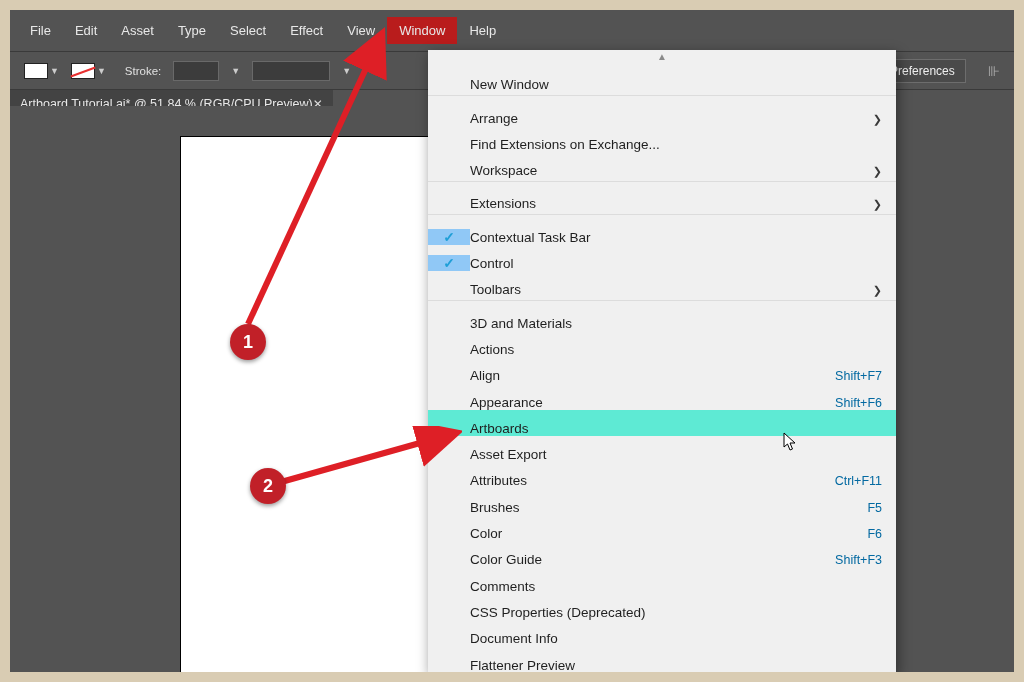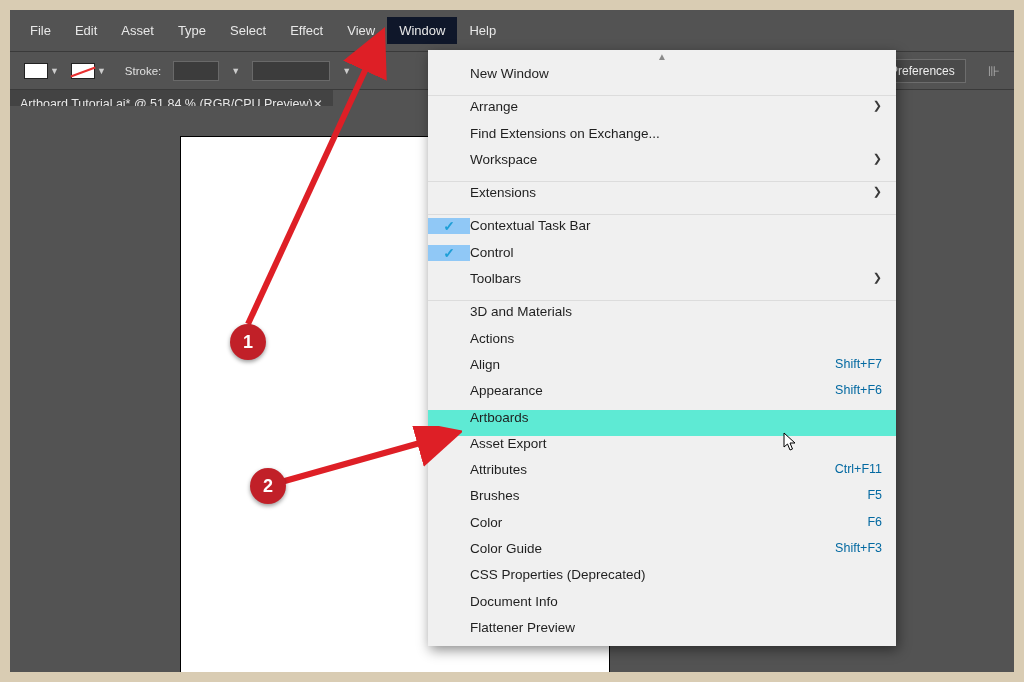--- a/index.html
+++ b/index.html
@@ -24,21 +24,21 @@
       padding: 0 8px;
       border-bottom: 1px solid #3a3a3a;
     }
     .menubar-item {
       color: #e8e8e8;
       font-size: 13px;
       padding: 6px 12px;
       cursor: pointer;
     }
     .menubar-item.active {
-      background: #0f172a;
+      background: #b91c1c;
     }
     
     .controlbar {
       height: 38px;
       background: #535353;
       border-bottom: 1px solid #3a3a3a;
       display: flex;
       align-items: center;
       padding: 0 14px;
       gap: 12px;
@@ -116,21 +116,21 @@
       color: #1f1f1f;
       z-index: 50;
     }
     .dropdown .scroll-arrow {
       text-align: center; color: #8a8a8a; font-size: 10px;
       height: 16px; line-height: 14px;
       background: #f0f0f0;
     }
     .menu-item {
       display: flex;
-      align-items: flex-start;
+      align-items: flex-end;
       height: 26.3px;
       padding: 0 14px 0 0;
     }
     .menu-item.highlighted { background: #5eead4; }
     .chkcol {
       width: 42px; display: flex; justify-content: center; color: #1f9fd7;
       font-size: 14px; font-weight: bold;
     }
     .chkcol.blue { background: #90c8f6; }
     .menu-item.highlighted .chkcol { color: #1f1f1f; }
@@ -286,20 +286,24 @@
           <div class="menu-label">Color</div>
           <div class="menu-shortcut">F6</div>
         </div>
         <div class="menu-item">
           <div class="chkcol"></div>
           <div class="menu-label">Color Guide</div>
           <div class="menu-shortcut">Shift+F3</div>
         </div>
         <div class="menu-item">
           <div class="chkcol"></div>
+          <div class="menu-label">Comments</div>
+        </div>
+        <div class="menu-item">
+          <div class="chkcol"></div>
           <div class="menu-label">CSS Properties (Deprecated)</div>
         </div>
         <div class="menu-item">
           <div class="chkcol"></div>
           <div class="menu-label">Document Info</div>
         </div>
         <div class="menu-item">
           <div class="chkcol"></div>
           <div class="menu-label">Flattener Preview</div>
         </div>

